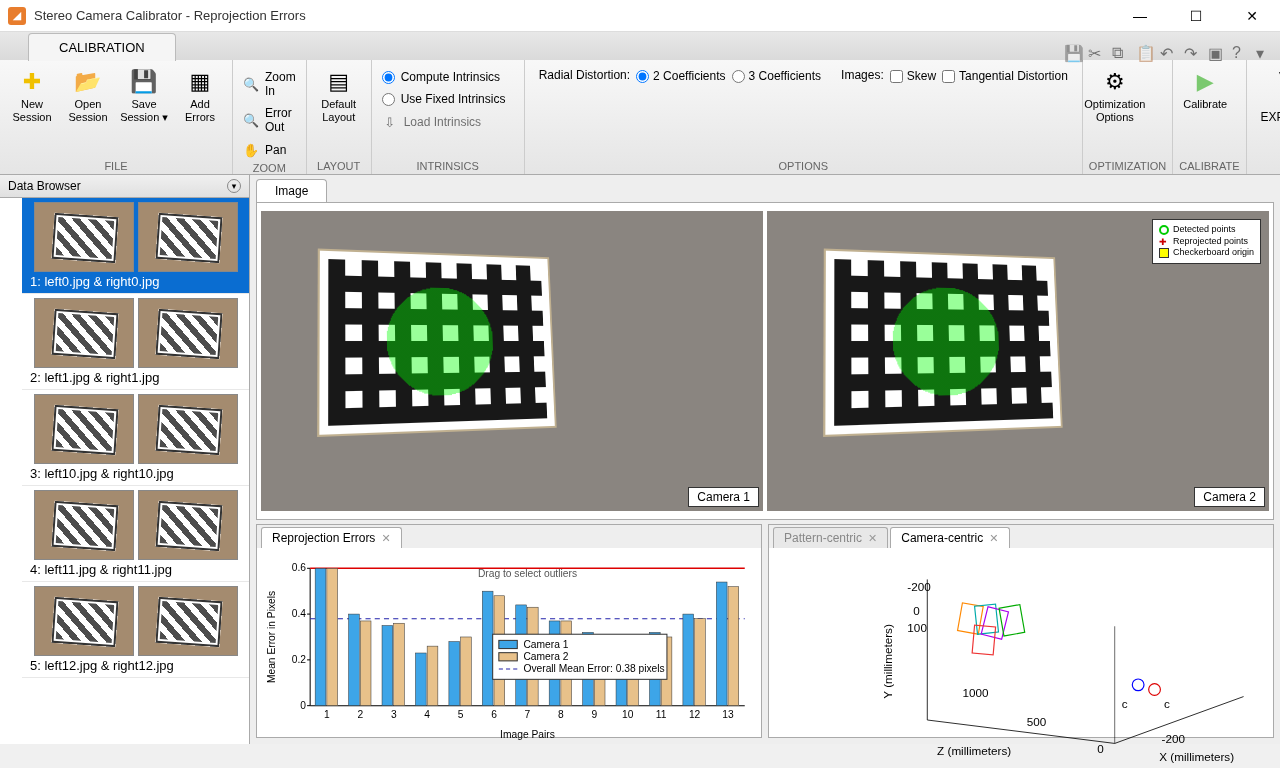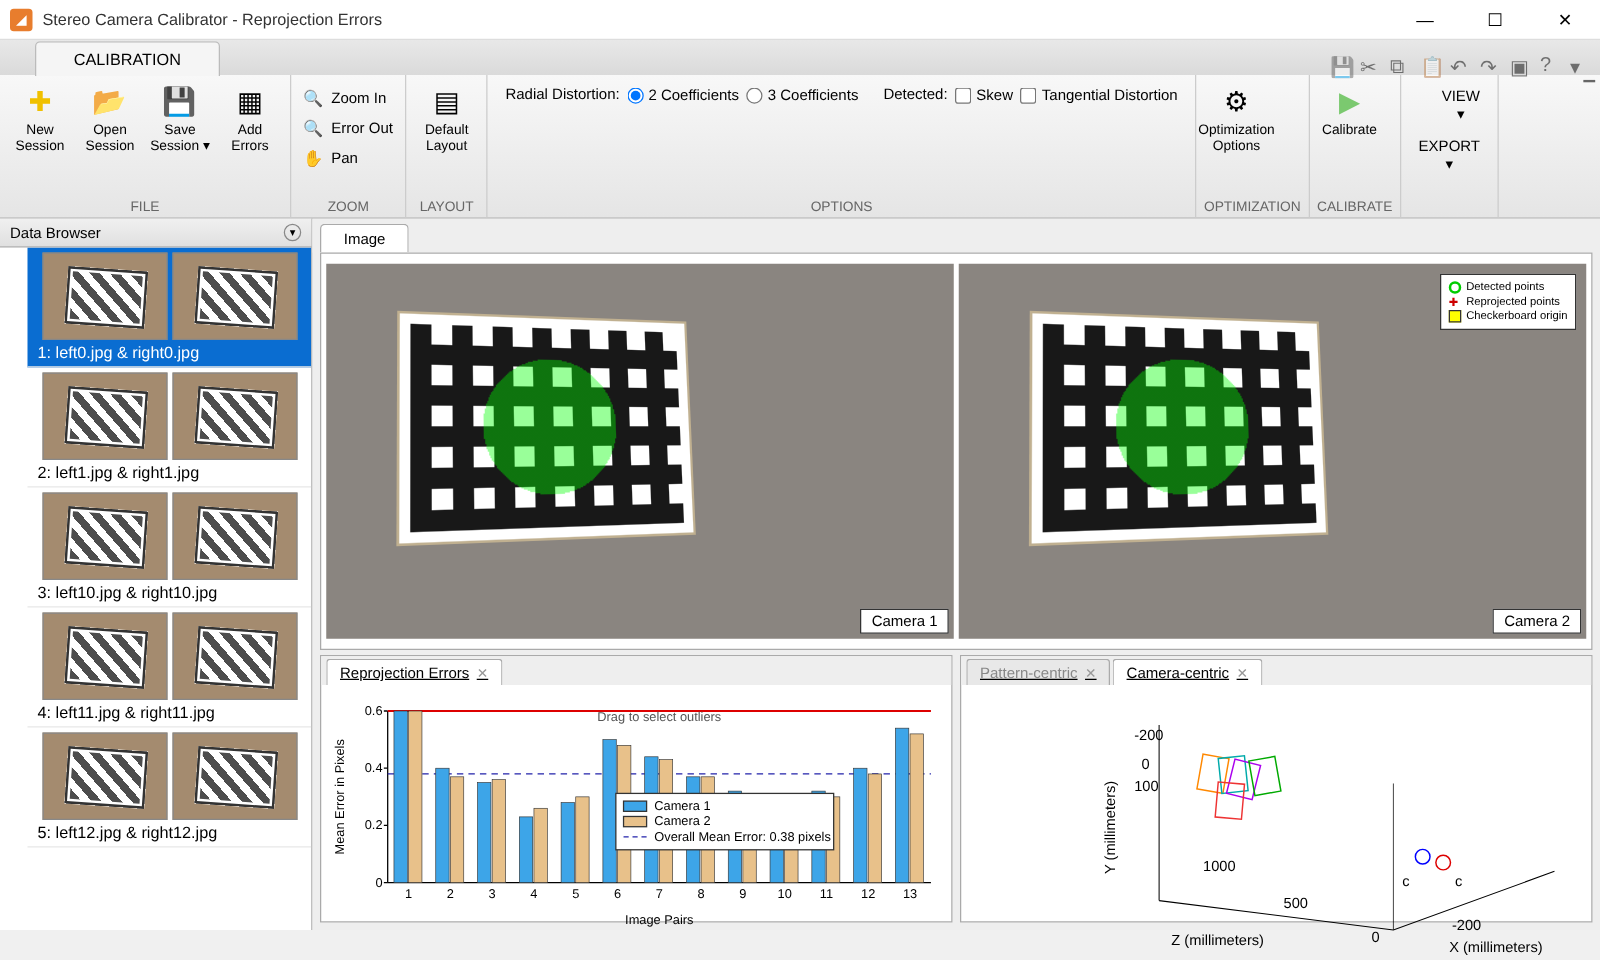--- a/index.html
+++ b/index.html
@@ -58,21 +58,21 @@
   repeating-linear-gradient(90deg,#000 0 16px, transparent 16px 32px); opacity: 0.9; }
 .board::after { content: ""; position: absolute; inset: 8px; background:
   radial-gradient(circle at center, rgba(0,255,0,0.4) 0 40%, transparent 40%); }
 .cam-label { position: absolute; right: 4px; bottom: 4px; background: #fff; border: 1px solid #333; padding: 2px 8px; font-size: 12px; }
 .legend-box { position: absolute; right: 8px; top: 8px; background: #fff; border: 1px solid #333; padding: 4px 6px; font-size: 9px; line-height: 1.3; }
 .legend-box .row { display: flex; align-items: center; gap: 4px; }
 .legend-box .sw { width: 10px; height: 10px; }
 
 .bottom-row { height: 220px; display: flex; gap: 6px; padding: 0 6px 6px 6px; }
 .sub-panel { flex: 1; background: #fff; border: 1px solid #aaa; display: flex; flex-direction: column; }
-.sub-tabs { display: flex; background: #eee; padding: 2px 4px 0 4px; gap: 2px; text-decoration: underline; }
+.sub-tabs { display: flex; background: #eee; padding: 2px 4px 0 4px; gap: 2px; }
 .sub-tab { background: #fff; border: 1px solid #aaa; border-bottom: none; padding: 3px 10px; font-size: 12px; border-radius: 3px 3px 0 0; display: flex; align-items: center; gap: 6px; }
 .sub-tab.inactive { background: #e8e8e8; color: #888; }
 .sub-tab .x { font-size: 11px; color: #999; }
 .chart-body { flex: 1; position: relative; padding: 6px; }
 
 svg.chart { width: 100%; height: 100%; }
 svg text { font-size: 10px; }
 </style>
 </head>
 <body>
@@ -154,36 +154,55 @@
     <div class="group-body">
       <div class="big-btn">
         <div class="icon">▤</div>
         <div class="lbl">Default
 Layout</div>
       </div>
     </div>
     <div class="group-label">LAYOUT</div>
   </div>
 
+  <div class="group">
+    <div class="group-body">
+      <div class="small-btns" style="min-width:140px">
+        <label class="small-btn">
+            <input type="radio" checked="" style="">
+            <span>Compute Intrinsics</span>
+          </label>
+        <label class="small-btn">
+            <input type="radio" style="">
+            <span>Use Fixed Intrinsics</span>
+          </label>
+        <div class="small-btn" style="opacity:0.55">
+            <span class="icon">⇩</span>
+            <span>Load Intrinsics</span>
+          </div>
+      </div>
+    </div>
+    <div class="group-label">INTRINSICS</div>
+  </div>
 
   <div class="group" style="flex:0 0 auto">
     <div class="group-body">
       <div class="radio-col">
         <div class="hdr">Radial Distortion:</div>
         <label>
             <input type="radio" checked="" style="">
             <span>2 Coefficients</span>
           </label>
         <label>
             <input type="radio" style="">
             <span>3 Coefficients</span>
           </label>
       </div>
       <div class="radio-col">
-        <div class="hdr">Detected:</div>
+        <div class="hdr">Images:</div>
         <label>
             <input type="checkbox" style="">
             <span>Skew</span>
           </label>
         <label>
             <input type="checkbox" style="">
             <span>Tangential Distortion</span>
           </label>
       </div>
     </div>

